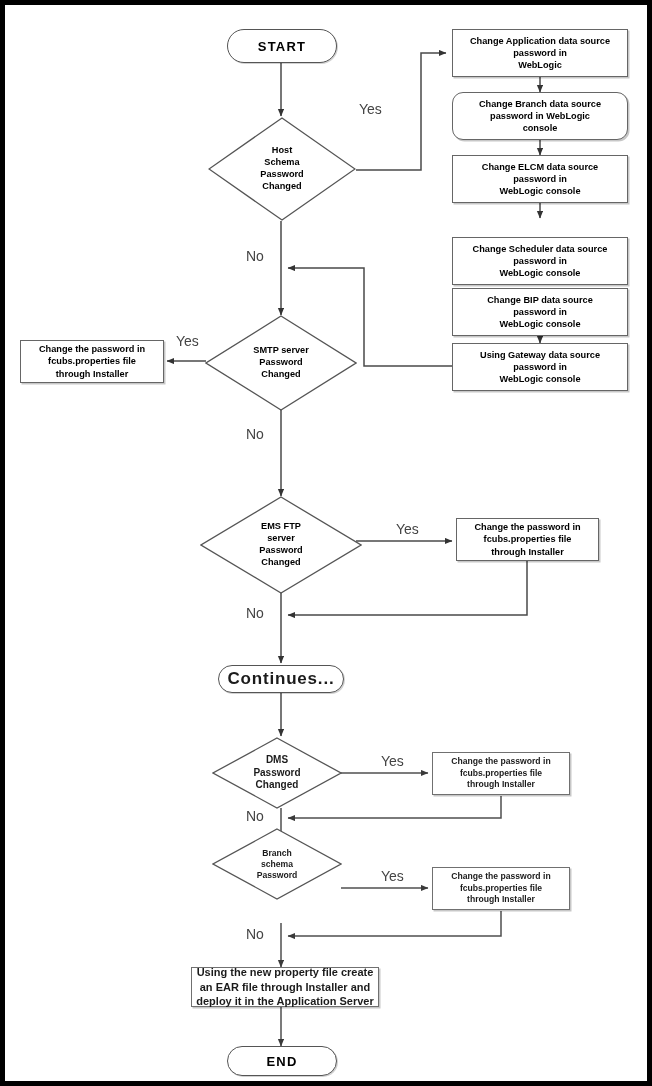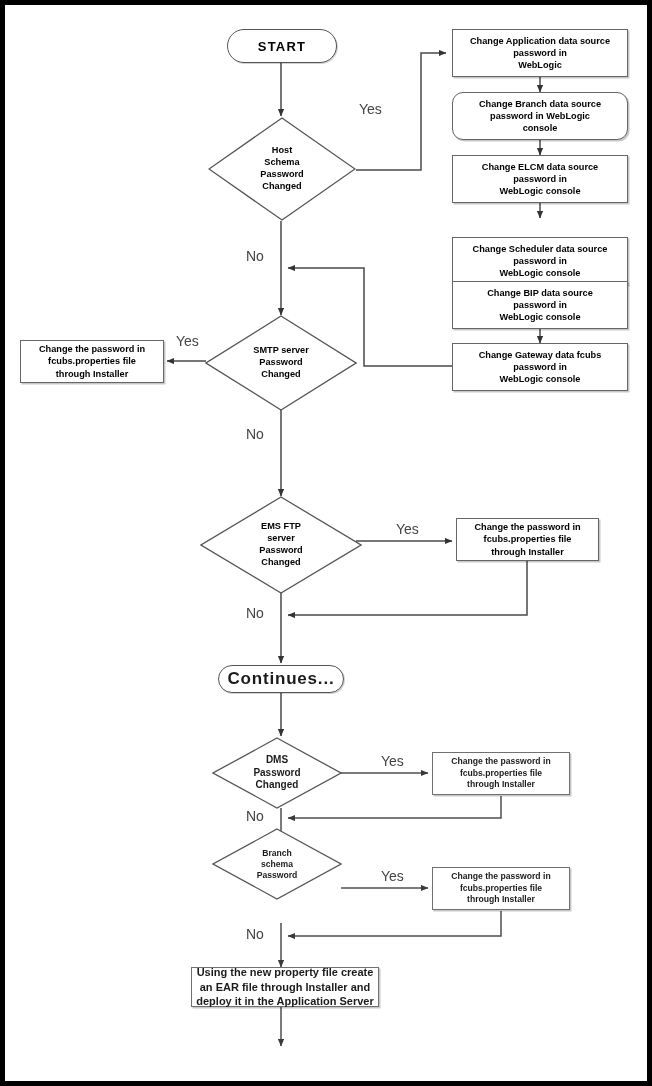--- a/index.html
+++ b/index.html
@@ -167,20 +167,23 @@
     </svg>
 
     <div class="node terminator" style="left:227px; top:29px; width:110px; height:34px;">
       <span>START</span>
     </div>
 
     <div class="node terminator soft" style="left:218px; top:665px; width:126px; height:28px; font-size:17px; letter-spacing:0.8px;">
       <span>Continues...</span>
     </div>
 
+    <div class="node terminator" style="left:227px; top:1046px; width:110px; height:30px;">
+      <span>END</span>
+    </div>
 
     <div class="node decision" style="left:208px; top:117px; width:148px; height:104px;">
       <svg class="dia-shape" viewBox="0 0 148 104" preserveAspectRatio="none">
         <polygon points="74,1 147,52 74,103 1,52" fill="#ffffff" stroke="#555555" stroke-width="1.3"></polygon>
       </svg>
       <div class="dia-label">
         <span>Host</span>
         <span>Schema</span>
         <span>Password</span>
         <span>Changed</span>
@@ -257,31 +260,31 @@
     </div>
 
     <div class="node process" style="left:452px; top:218px; width:176px; height:48px;margin-top:19px;">
       <div>
         <span>Change Scheduler data source</span>
         <span>password in</span>
         <span>WebLogic console</span>
       </div>
     </div>
 
-    <div class="node process" style="left:452px; top:281px; width:176px; height:48px;">
+    <div class="node process" style="left:452px; top:288px; width:176px; height:48px;">
       <div>
         <span>Change BIP data source</span>
         <span>password in</span>
         <span>WebLogic console</span>
       </div>
     </div>
 
     <div class="node process" style="left:452px; top:343px; width:176px; height:48px;">
       <div>
-        <span>Change Gateway data fcubs</span>
+        <span>Using Gateway data source</span>
         <span>password in</span>
         <span>WebLogic console</span>
       </div>
     </div>
 
     <div class="node process" style="left:20px; top:340px; width:144px; height:43px;">
       <div>
         <span>Change the password in</span>
         <span>fcubs.properties file</span>
         <span>through Installer</span>

